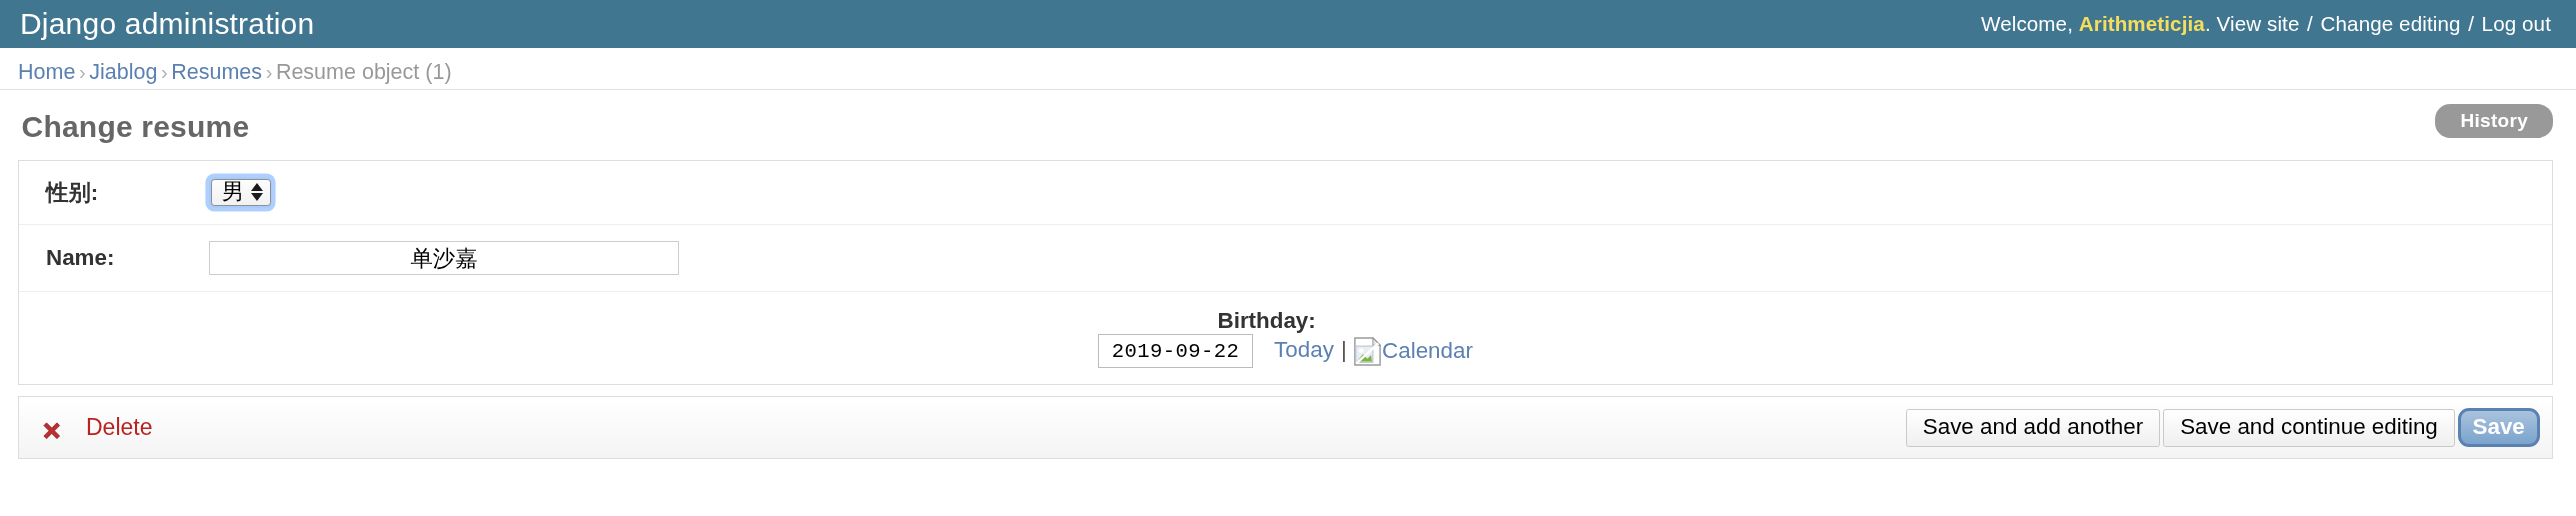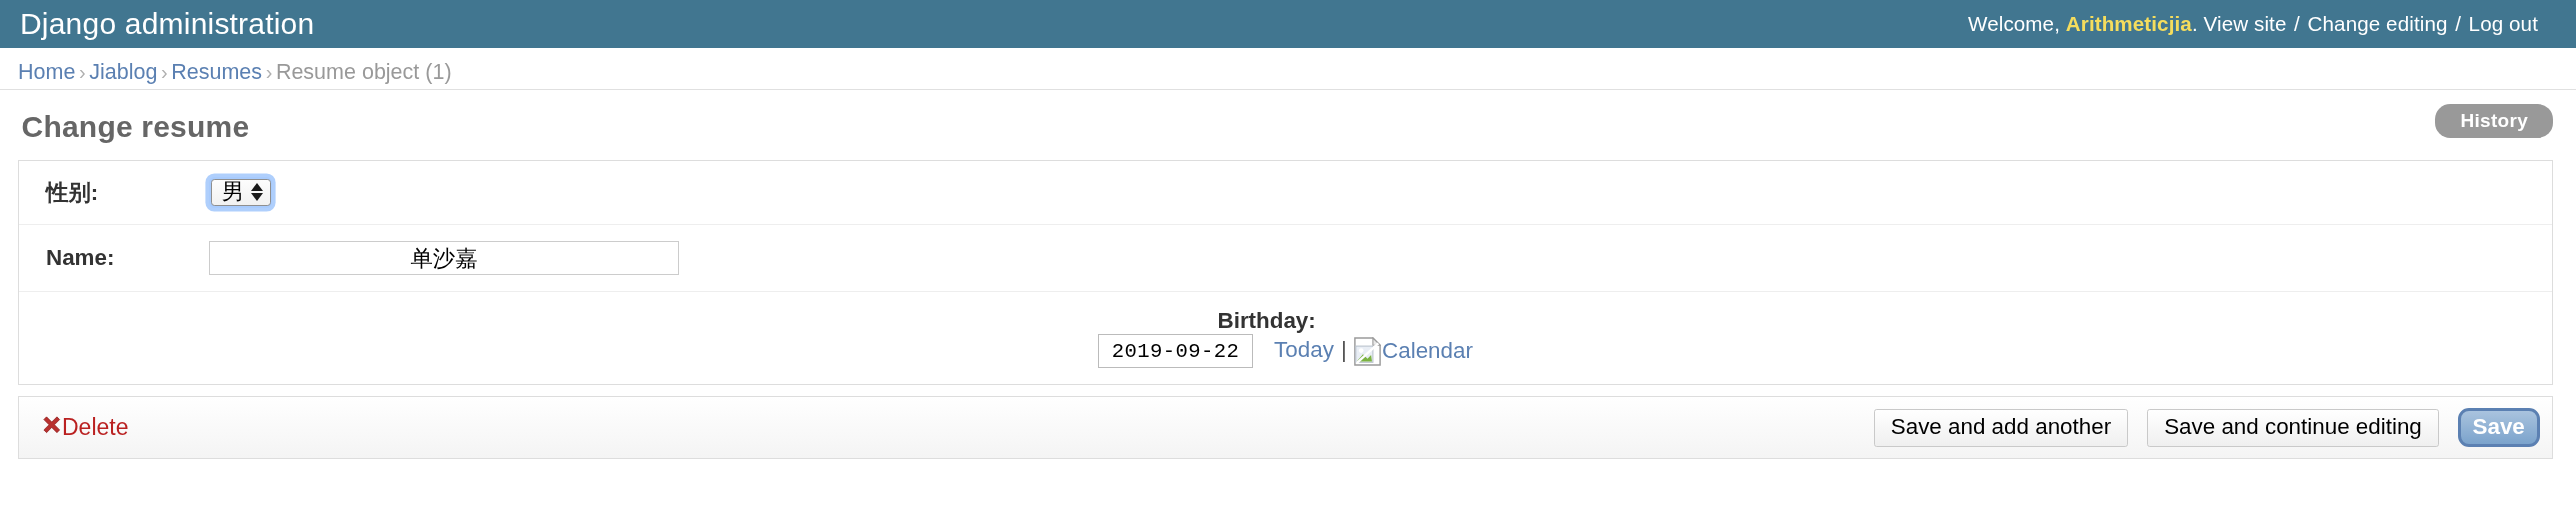--- a/index.html
+++ b/index.html
@@ -17,21 +17,21 @@
   }
 
   
   #header {
     height: 48px;
     background: #417690;
     color: #ffffff;
     display: flex;
     align-items: center;
     justify-content: space-between;
-    padding: 0 38px 0 20px;
+    padding: 0 25px 0 20px;
     box-sizing: border-box;
   }
   #branding h1 {
     margin: 0;
     font-weight: 400;
     font-size: 30px;
     line-height: 30px;
     color: #f5dd5d;
     letter-spacing: 0.2px;
   }
@@ -242,30 +242,30 @@
     background: linear-gradient(#ffffff 0%, #f4f4f4 100%);
     padding: 11.7px 12.5px 11.7px 21.5px;
     display: flex;
     align-items: center;
     justify-content: space-between;
     box-sizing: border-box;
     min-height: 54px;
   }
   .deletelink-box {
     display: inline-flex;
-    align-items: flex-start;
-    gap: 0;
+    align-items: flex-end;
+    gap: 24px;
   }
   .deletelink {
     color: #ba2121;
     font-size: 23px;
     text-decoration: none;
   }
   .del-icon { width: 21.5px; height: 21.5px; display: block; }
-  .btn-group { display: inline-flex; align-items: center; gap: 19px; }
+  .btn-group { display: inline-flex; align-items: center; gap: 3px; }
   input.button {
     font-family: "Liberation Sans", "DejaVu Sans", sans-serif;
     font-size: 22.4px;
     color: #000000;
     background: linear-gradient(#ffffff 0%, #efefef 100%);
     border: 1.8px solid #c9c9c9;
     border-radius: 2.7px;
     padding: 6.3px 16px 7.2px 16px;
     line-height: 1;
     cursor: pointer;

